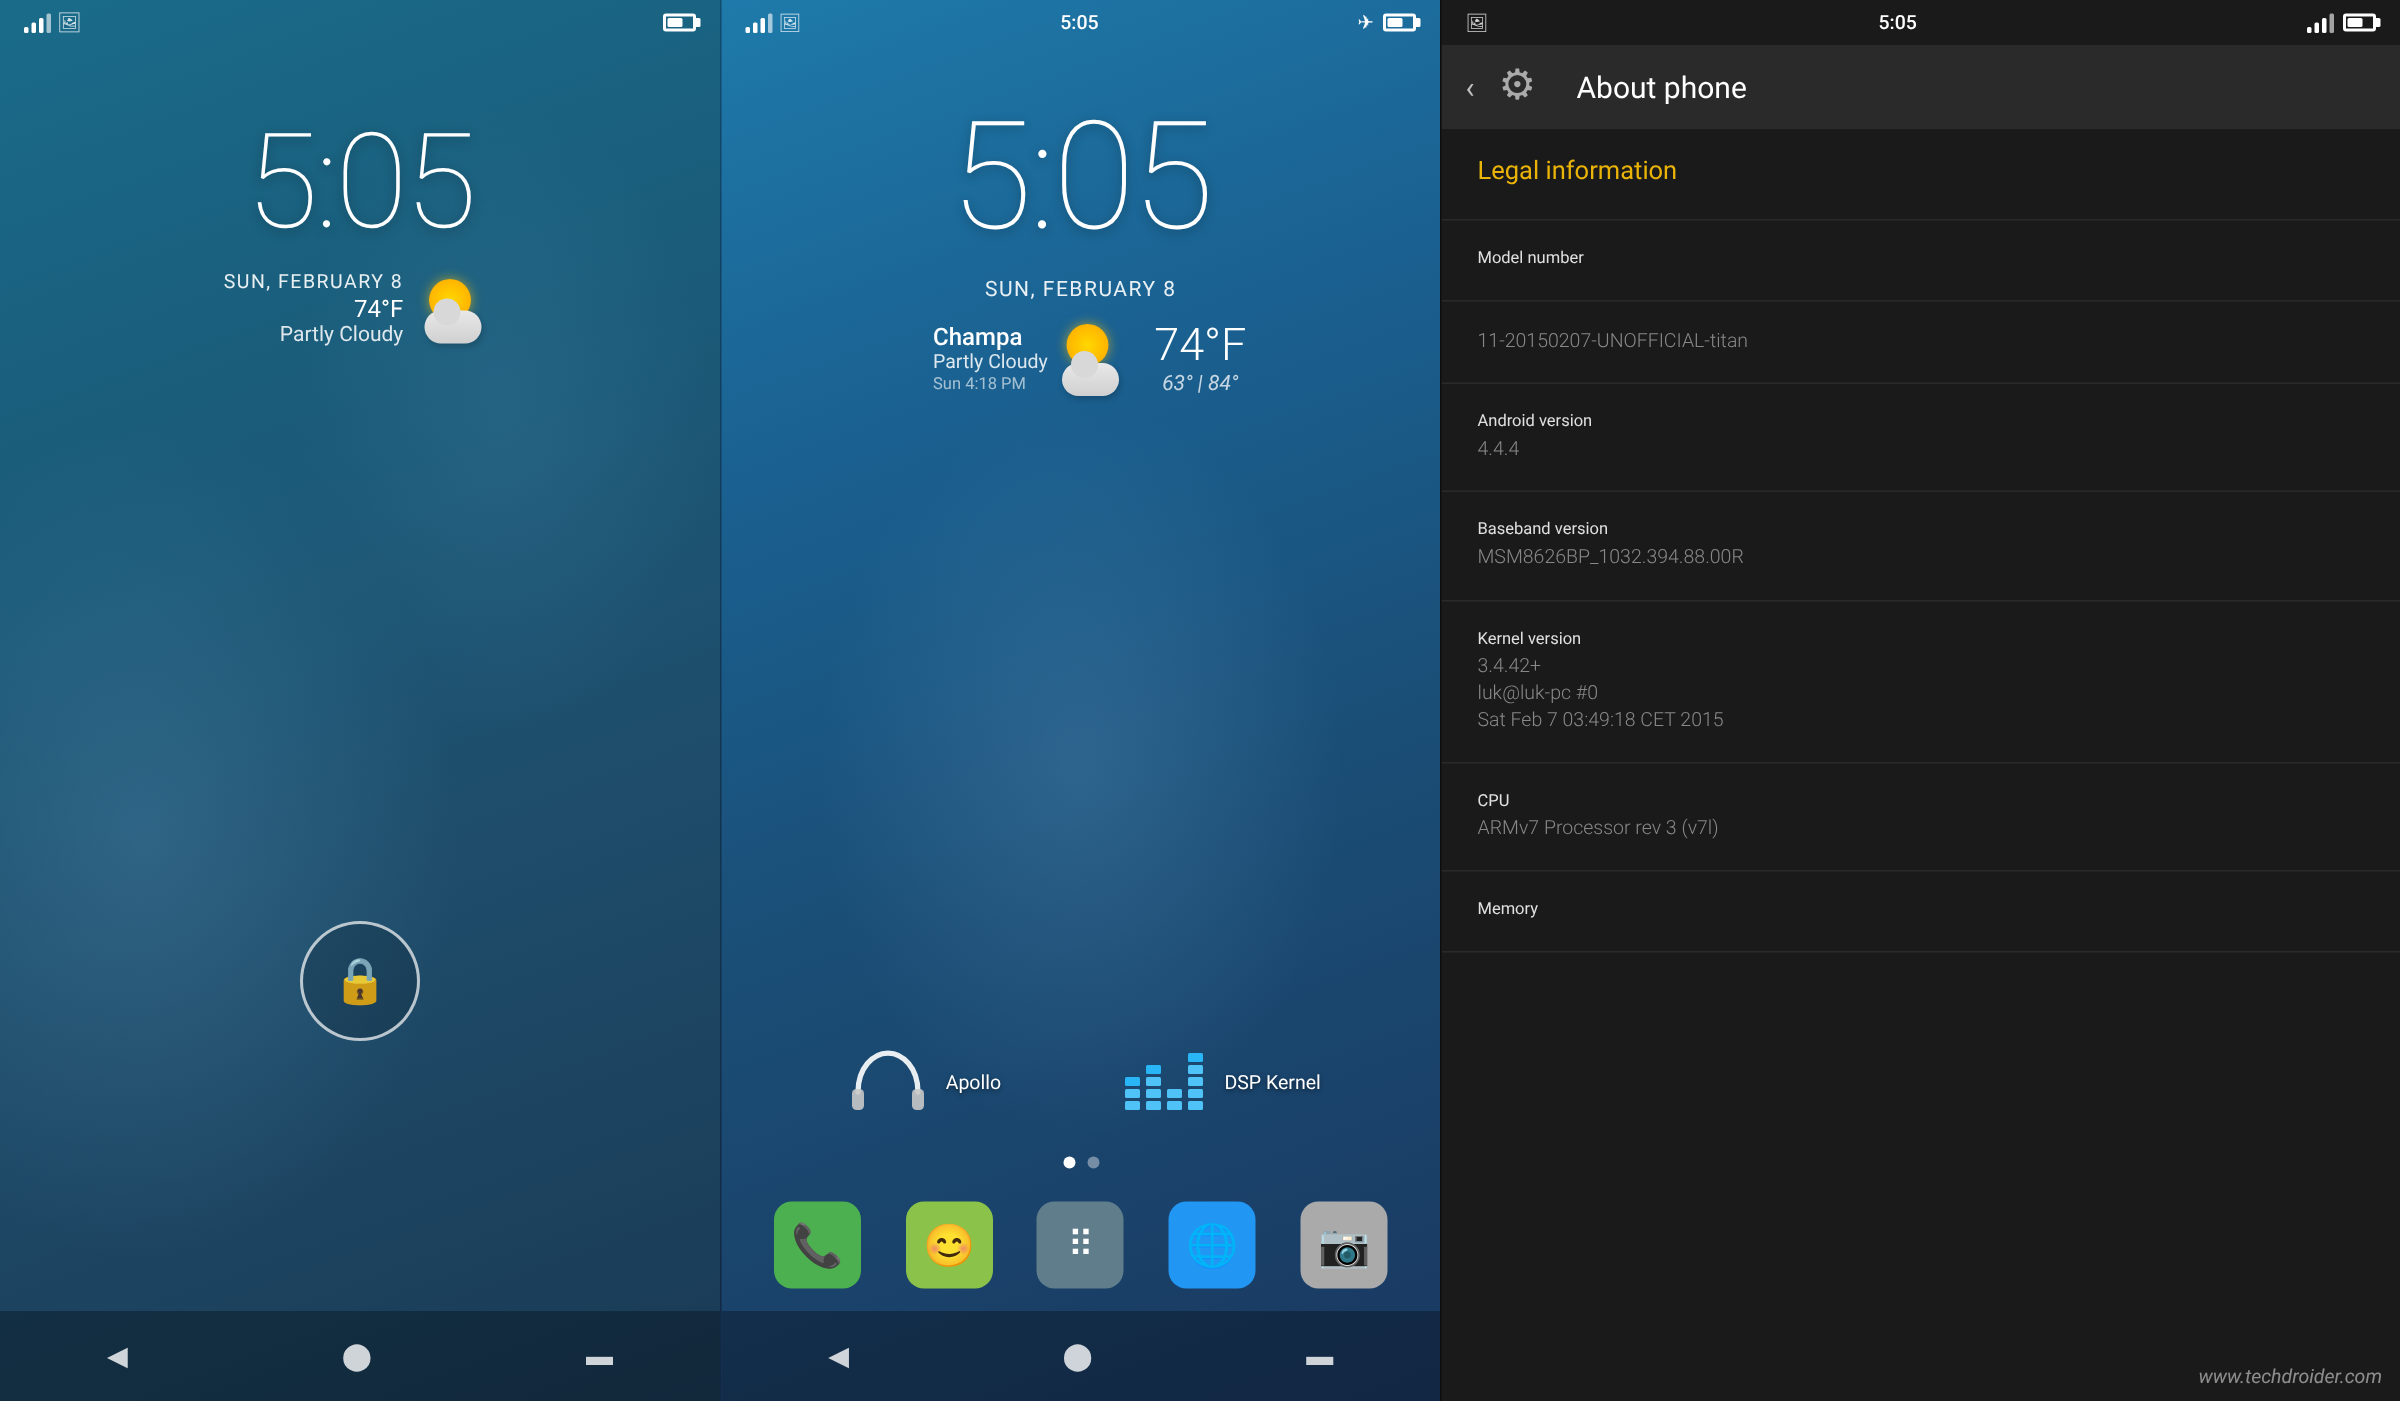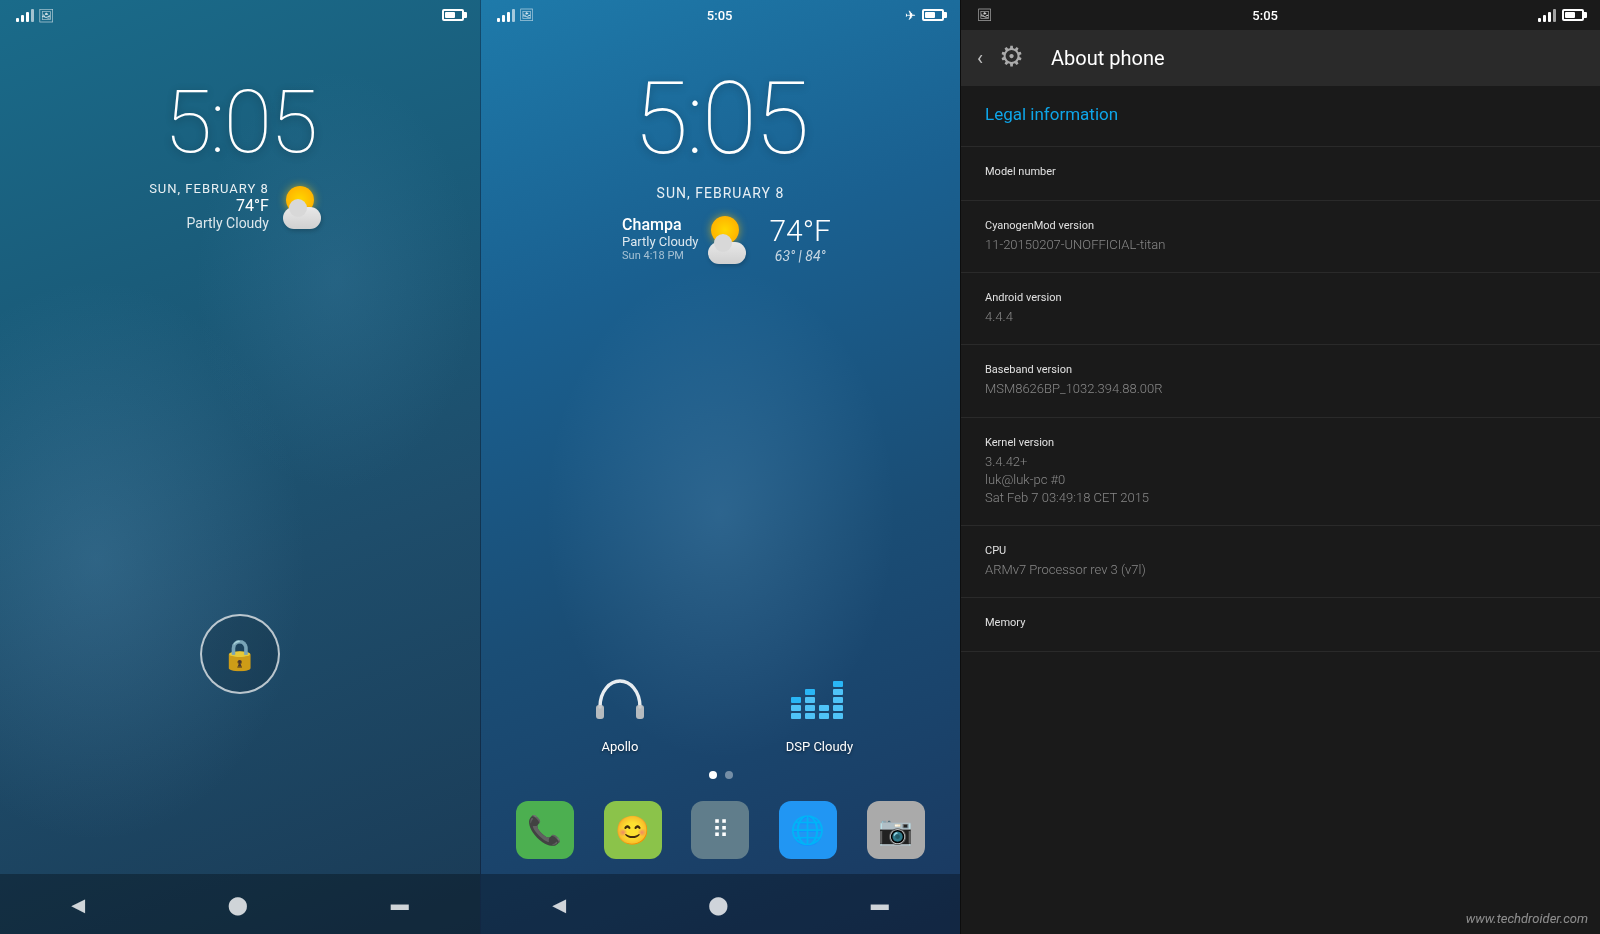--- a/index.html
+++ b/index.html
@@ -294,21 +294,21 @@
       position: absolute;
       z-index: 10;
       bottom: 180px;
       left: 0; right: 0;
       display: flex;
       justify-content: space-around;
       padding: 0 40px;
     }
     .home-app {
       display: flex;
-      flex-direction: column;
+      flex-direction: row;
       align-items: center;
       gap: 6px;
       cursor: pointer;
     }
     .home-app-icon {
       width: 64px;
       height: 64px;
       border-radius: 8px;
       display: flex;
       align-items: center;
@@ -451,21 +451,21 @@
       font-weight: 400;
       margin-bottom: 4px;
     }
     .about-item-value {
       color: #888;
       font-size: 13px;
       font-weight: 300;
       line-height: 1.4;
     }
     .about-item.highlight .about-item-title {
-      color: #0ea5e9;
+      color: #eab308;
       font-size: 17px;
     }
     .watermark {
       position: fixed;
       bottom: 8px;
       right: 12px;
       color: rgba(255,255,255,0.5);
       font-size: 13px;
       z-index: 100;
       font-style: italic;
@@ -593,21 +593,21 @@
           <rect x="32" y="44" width="10" height="6" rx="1" fill="#4fc3f7"></rect>
           <rect x="32" y="36" width="10" height="6" rx="1" fill="#4fc3f7"></rect>
 
           <rect x="46" y="44" width="10" height="6" rx="1" fill="#4fc3f7"></rect>
           <rect x="46" y="36" width="10" height="6" rx="1" fill="#4fc3f7"></rect>
           <rect x="46" y="28" width="10" height="6" rx="1" fill="#4fc3f7"></rect>
           <rect x="46" y="20" width="10" height="6" rx="1" fill="#4fc3f7"></rect>
           <rect x="46" y="12" width="10" height="6" rx="1" fill="#29b6f6"></rect>
         </svg>
       </div>
-      <div class="home-app-label">DSP Cloudy</div>
+      <div class="home-app-label">DSP Kernel</div>
     </div>
   </div>
 
   <div class="page-dots">
     <div class="dot active"></div>
     <div class="dot"></div>
   </div>
 
   <div class="dock-bar">
     <div class="dock-app dock-phone">
@@ -666,21 +666,20 @@
 
     <div class="about-item highlight">
       <div class="about-item-title">Legal information</div>
     </div>
 
     <div class="about-item">
       <div class="about-item-title">Model number</div>
     </div>
 
     <div class="about-item">
-      <div class="about-item-title">CyanogenMod version</div>
       <div class="about-item-value">11-20150207-UNOFFICIAL-titan</div>
     </div>
 
     <div class="about-item">
       <div class="about-item-title">Android version</div>
       <div class="about-item-value">4.4.4</div>
     </div>
 
     <div class="about-item">
       <div class="about-item-title">Baseband version</div>

